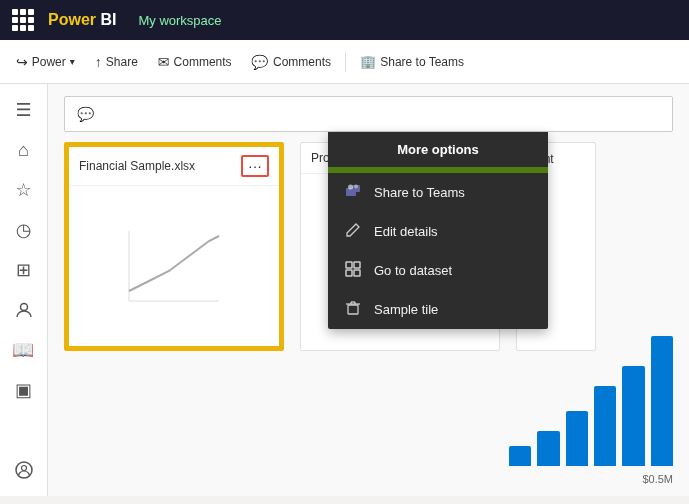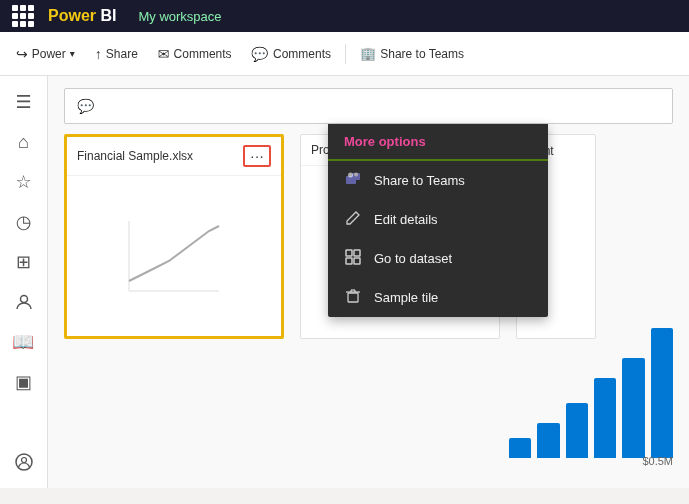--- a/index.html
+++ b/index.html
@@ -8,21 +8,21 @@
       height: 504px;
       font-family: 'Segoe UI', Arial, sans-serif;
       font-size: 13px;
       overflow: hidden;
       background: #f3f2f1;
     }
 
     
     .topbar {
       background: #1a1a2e;
-      height: 32px;
+      height: 40px;
       display: flex;
       align-items: center;
       padding: 0 12px;
       gap: 10px;
       color: white;
     }
     .topbar-grid-icon {
       display: grid;
       grid-template-columns: repeat(3,6px);
       grid-template-rows: repeat(3,6px);
@@ -151,21 +151,21 @@
     .tiles-area {
       padding: 0 16px;
       display: flex;
       gap: 16px;
       position: relative;
     }
 
     
     .tile {
       background: white;
-      border: 3px solid #eab308;
+      border: 5px solid #eab308;
       border-radius: 2px;
       width: 220px;
       min-height: 200px;
       position: relative;
     }
     .tile-header {
       padding: 8px 10px;
       display: flex;
       align-items: center;
       justify-content: space-between;
@@ -224,23 +224,24 @@
       color: white;
       border-radius: 2px;
       width: 220px;
       z-index: 100;
       box-shadow: 0 4px 12px rgba(0,0,0,0.3);
     }
     .dropdown-header {
       padding: 10px 16px;
       font-size: 13px;
       font-weight: 600;
-      color: #ec4899;
-      border-bottom: 2px solid #4d7c0f;
+      color: #ffffff;
+      border-bottom: 6px solid #4d7c0f;
       background: #2d2d2d;
+      text-align: center;
     }
     .dropdown-item {
       display: flex;
       align-items: center;
       gap: 12px;
       padding: 10px 16px;
       cursor: pointer;
       font-size: 13px;
       color: #f0f0f0;
     }
@@ -258,21 +259,21 @@
       gap: 6px;
       padding: 0 16px 30px 0;
     }
     .bar {
       background: #0078d4;
       width: 24px;
       border-radius: 2px 2px 0 0;
     }
     .chart-label {
       position: absolute;
-      bottom: 21px;
+      bottom: 11px;
       right: 16px;
       font-size: 11px;
       color: #666;
     }
 
     
     .teams-icon {
       display: inline-flex;
       align-items: center;
       justify-content: center;

